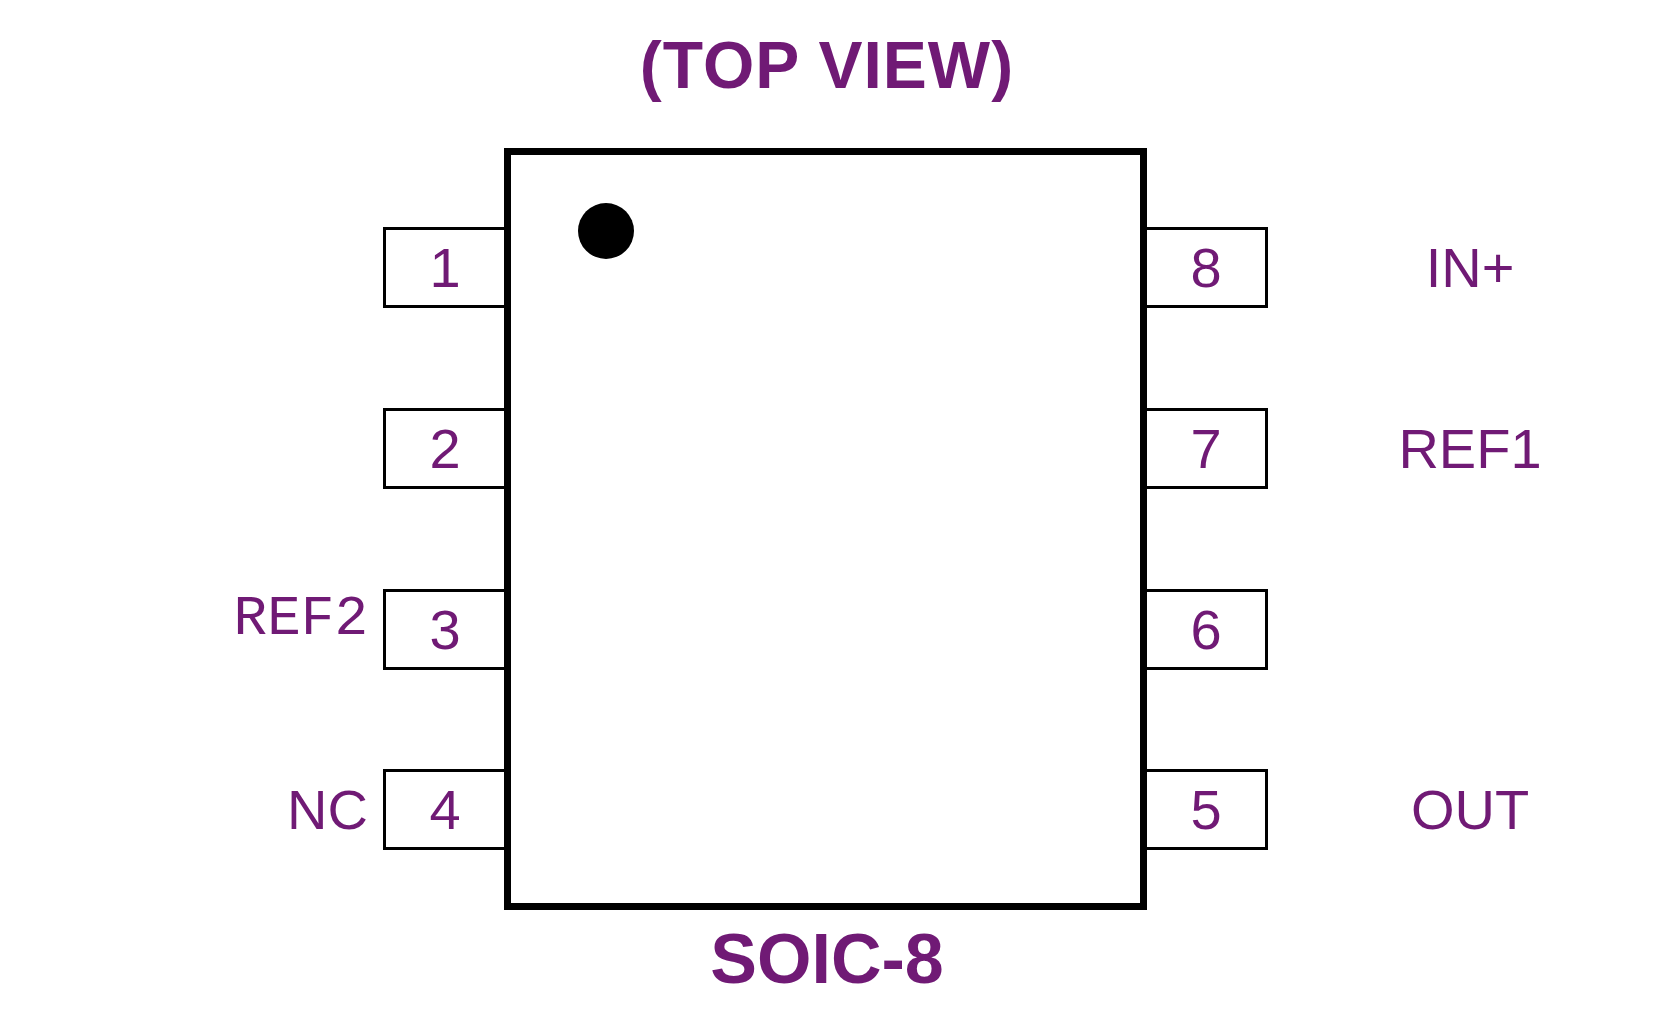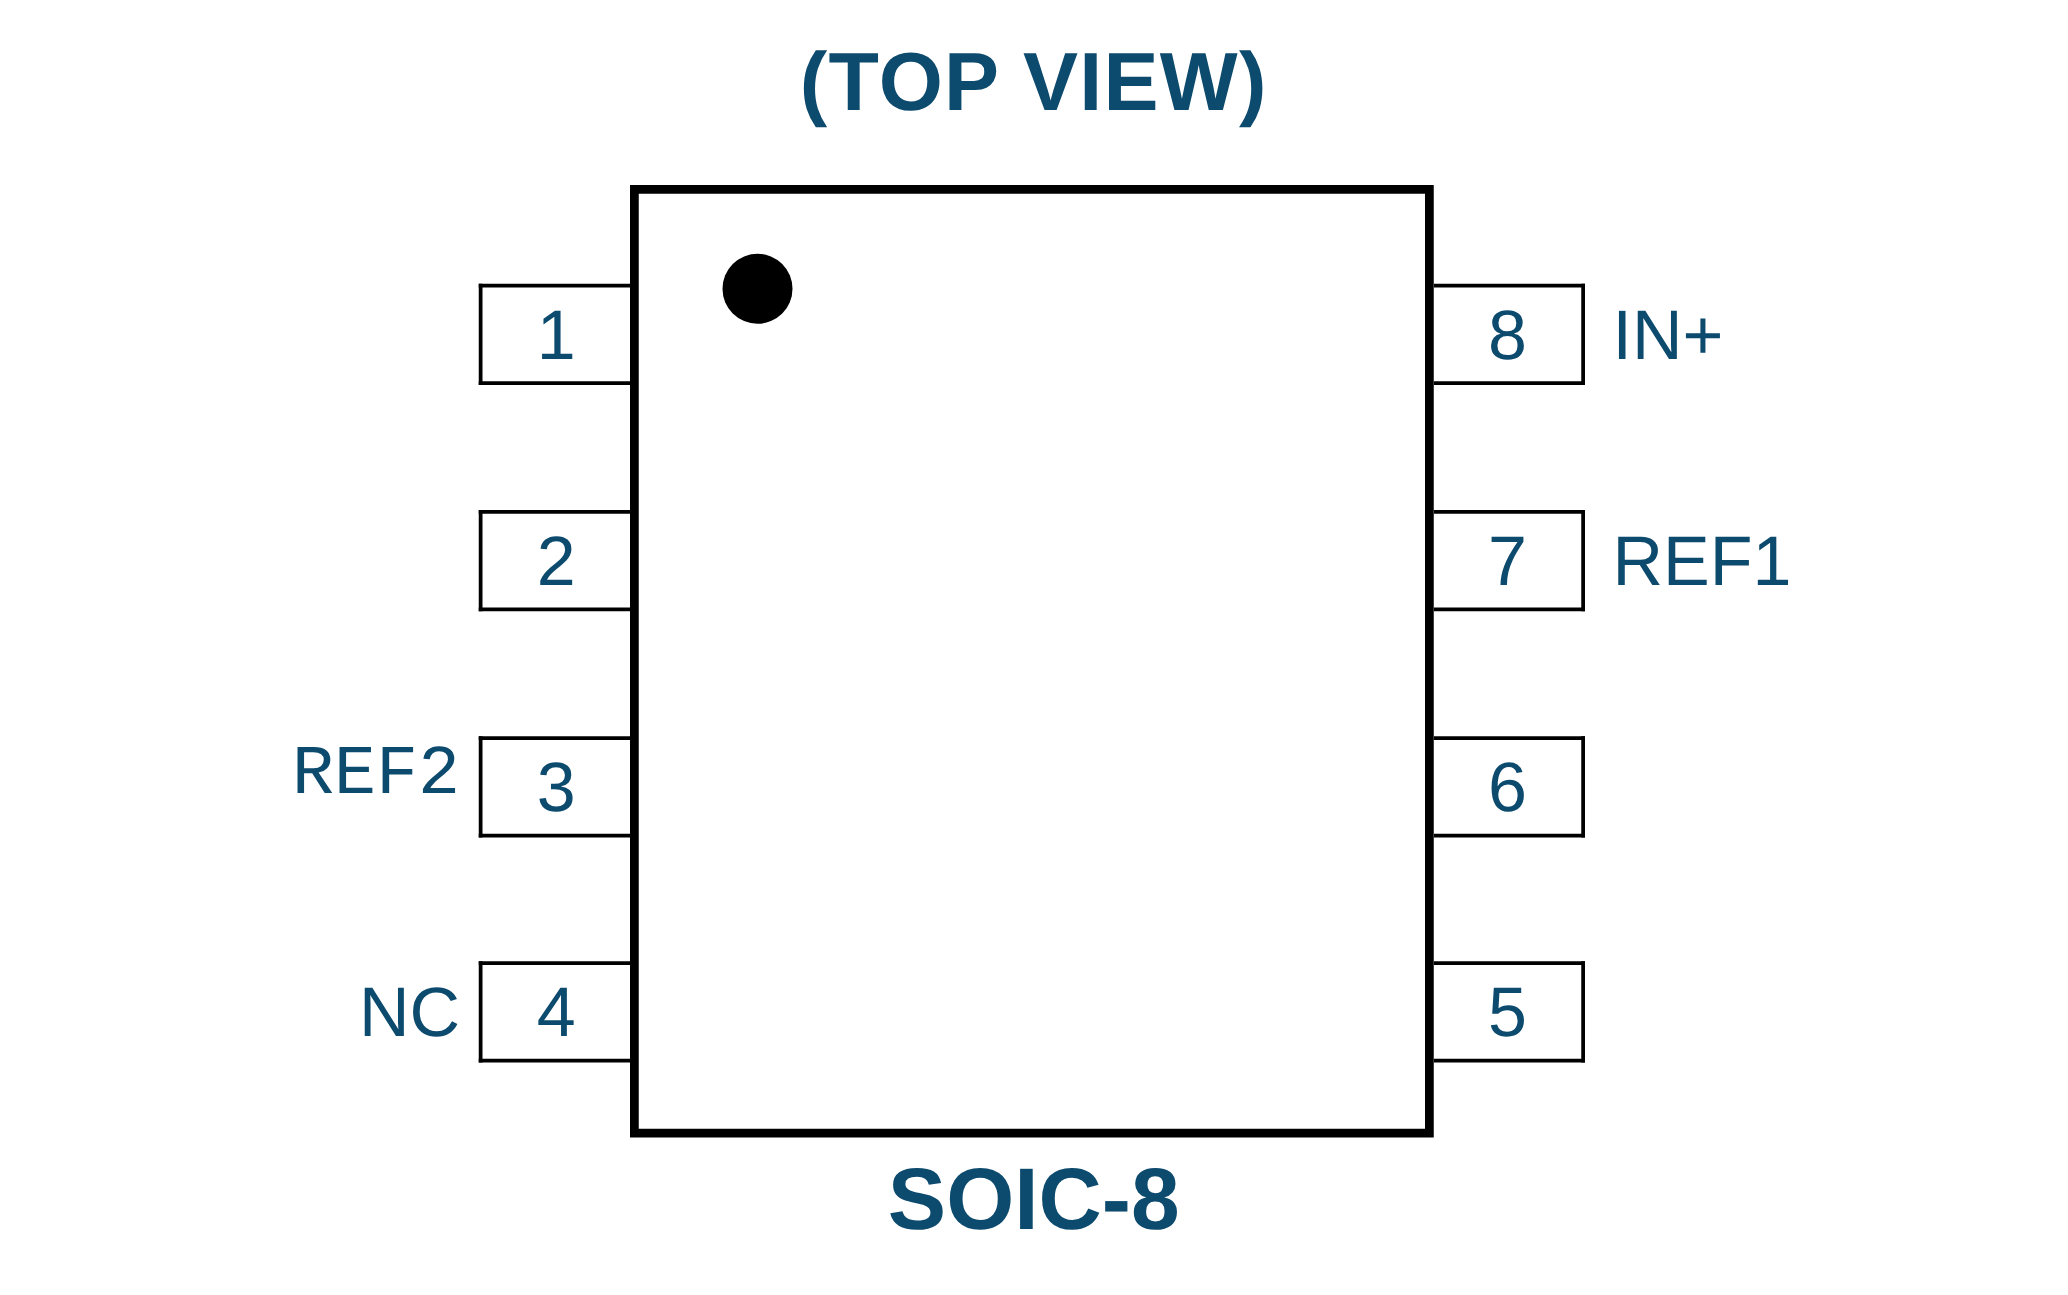--- a/index.html
+++ b/index.html
@@ -7,21 +7,21 @@
     padding: 0;
     background: #ffffff;
     font-family: "Liberation Sans", sans-serif;
   }
   .canvas {
     position: relative;
     width: 1654px;
     height: 1036px;
     background: #ffffff;
     overflow: hidden;
-    color: #0c4a6e;
+    color: #701a75;
   }
   .title {
     position: absolute;
     top: 26px;
     left: 0;
     width: 100%;
     text-align: center;
     font-size: 66px;
     font-weight: bold;
     line-height: 78px;
@@ -83,21 +83,21 @@
     z-index: 1;
   }
   .pin-label.left {
     left: 0;
     width: 368px;
     text-align: right;
   }
   .pin-label.right {
     left: 1290px;
     width: 360px;
-    text-align: left;
+    text-align: center;
   }
   .lrow-1 { top: 235px; }
   .lrow-2 { top: 416px; }
   .lrow-3 { top: 586px; font-family: Liberation Mono, monospace; }
   .lrow-4 { top: 777px; }
   .package-label {
     position: absolute;
     top: 922px;
     left: 0;
     width: 100%;
@@ -138,19 +138,20 @@
   </div>
   <div class="pin-box right row-3">
     <span>6</span>
   </div>
   <div class="pin-box right row-4">
     <span>5</span>
   </div>
 
   <div class="pin-label right lrow-1">IN+</div>
   <div class="pin-label right lrow-2">REF1</div>
+  <div class="pin-label right lrow-4">OUT</div>
 
   <div class="chip-body"></div>
   <div class="pin1-dot"></div>
 
   <div class="package-label">SOIC-8</div>
 
 </div>
 
 </body></html>

